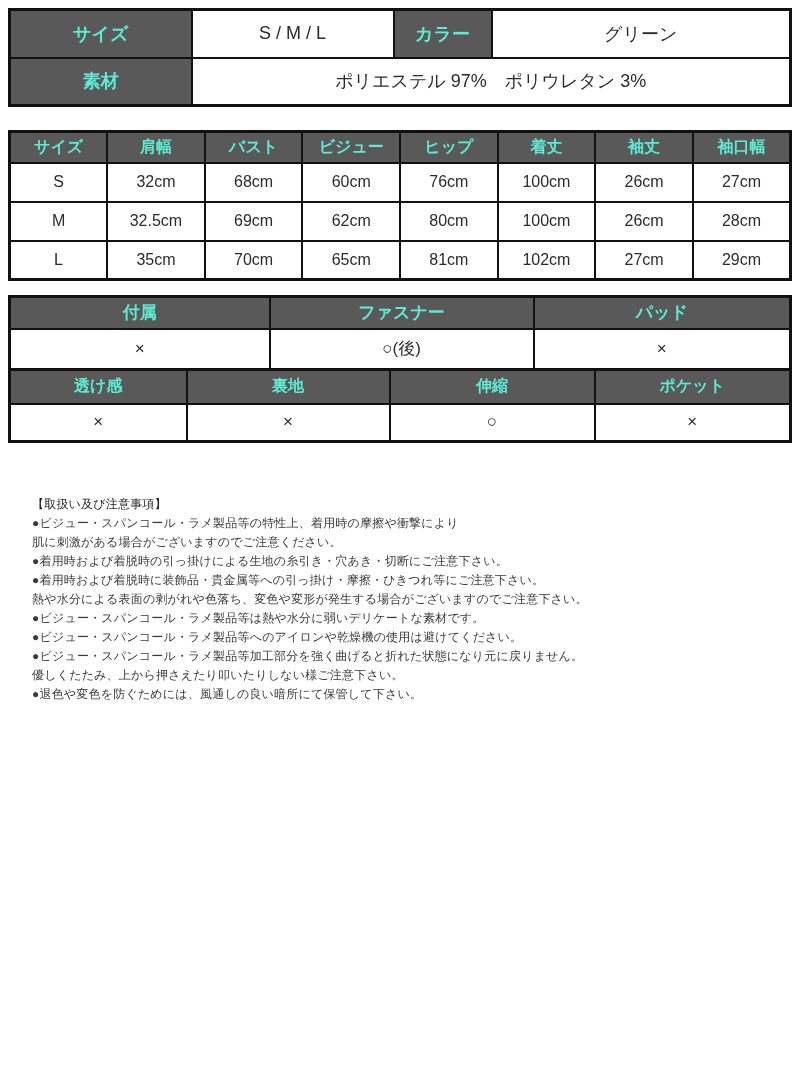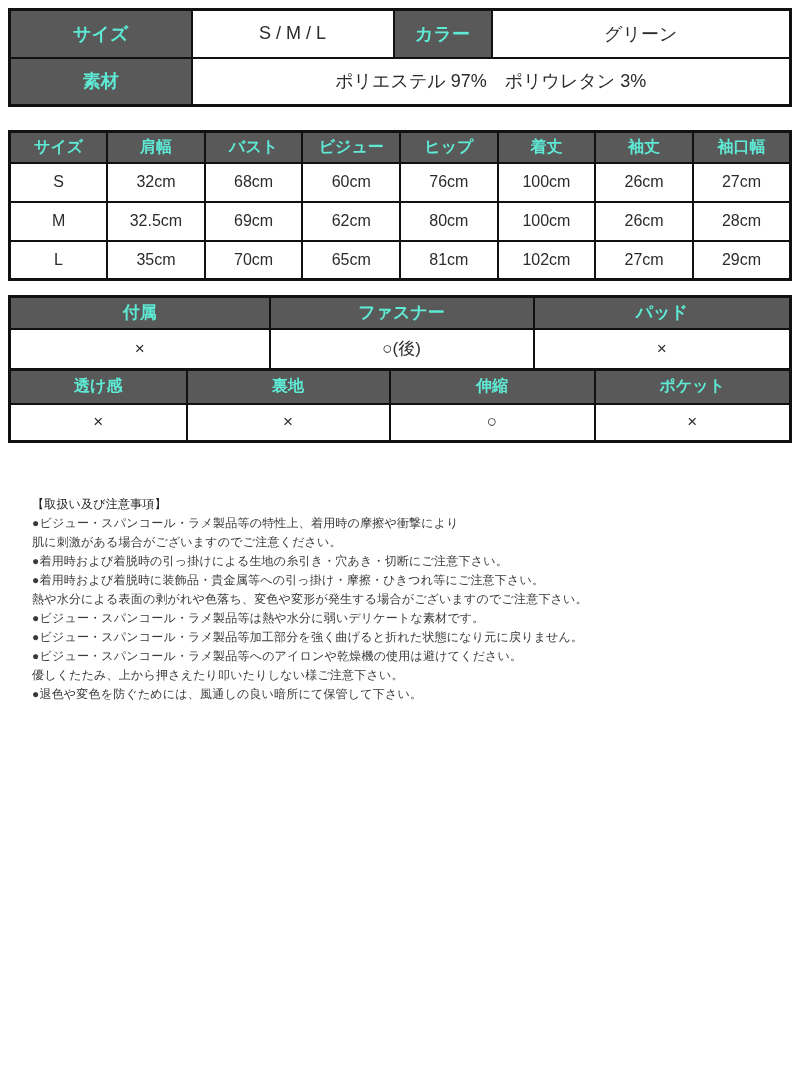--- a/index.html
+++ b/index.html
@@ -177,19 +177,19 @@
   </table>
 
   <div class="notes">
     <div class="line title">【取扱い及び注意事項】</div>
     <div class="line">●ビジュー・スパンコール・ラメ製品等の特性上、着用時の摩擦や衝撃により</div>
     <div class="line">肌に刺激がある場合がございますのでご注意ください。</div>
     <div class="line">●着用時および着脱時の引っ掛けによる生地の糸引き・穴あき・切断にご注意下さい。</div>
     <div class="line">●着用時および着脱時に装飾品・貴金属等への引っ掛け・摩擦・ひきつれ等にご注意下さい。</div>
     <div class="line">熱や水分による表面の剥がれや色落ち、変色や変形が発生する場合がございますのでご注意下さい。</div>
     <div class="line">●ビジュー・スパンコール・ラメ製品等は熱や水分に弱いデリケートな素材です。</div>
+    <div class="line">●ビジュー・スパンコール・ラメ製品等へのアイロンや乾燥機の使用は避けてください。</div>
     <div class="line">●ビジュー・スパンコール・ラメ製品等加工部分を強く曲げると折れた状態になり元に戻りません。</div>
-    <div class="line">●ビジュー・スパンコール・ラメ製品等へのアイロンや乾燥機の使用は避けてください。</div>
     <div class="line">優しくたたみ、上から押さえたり叩いたりしない様ご注意下さい。</div>
     <div class="line">●退色や変色を防ぐためには、風通しの良い暗所にて保管して下さい。</div>
   </div>
 
 </div>
 
 </body></html>

